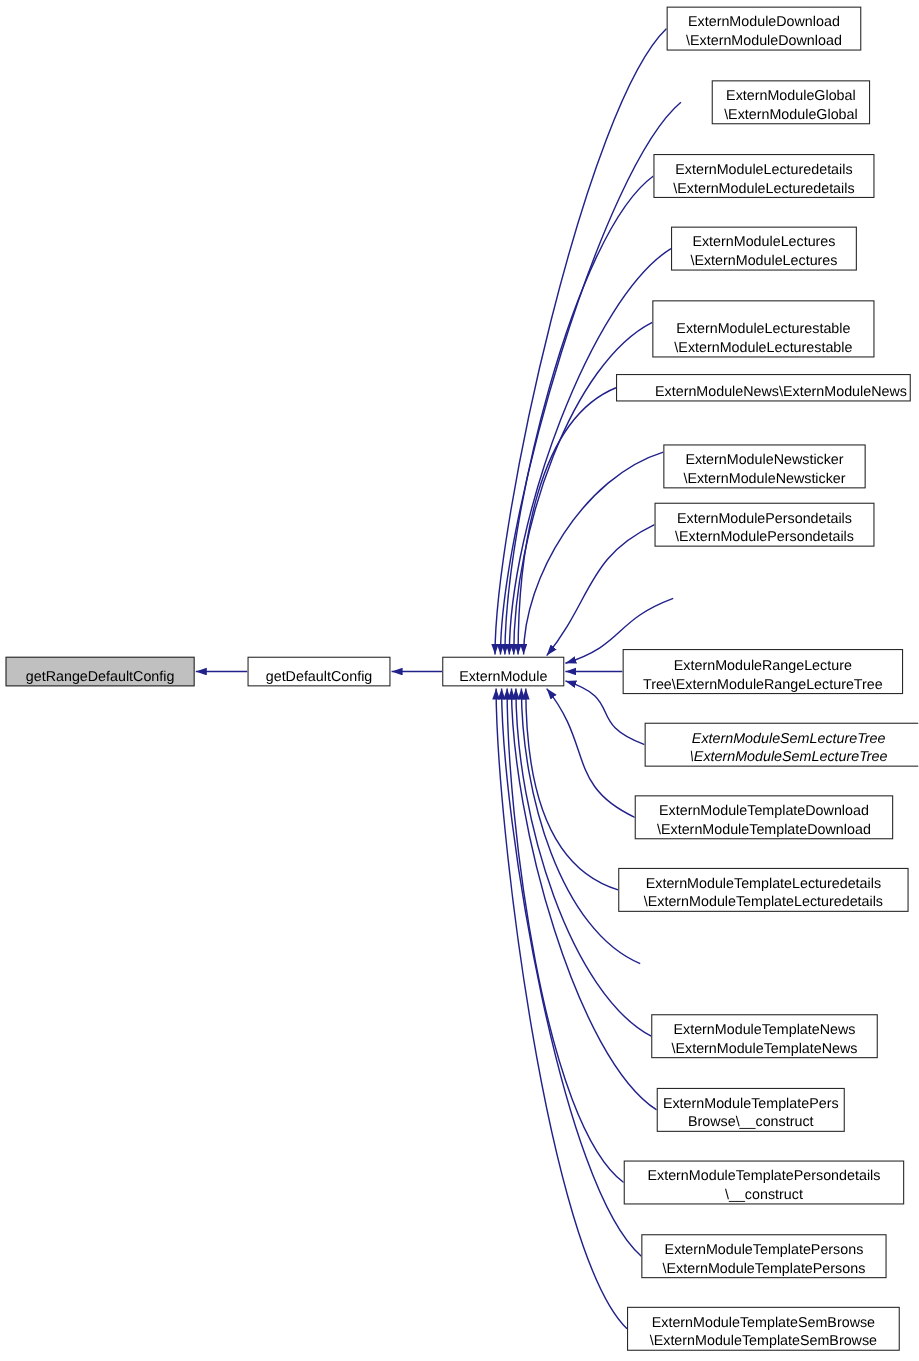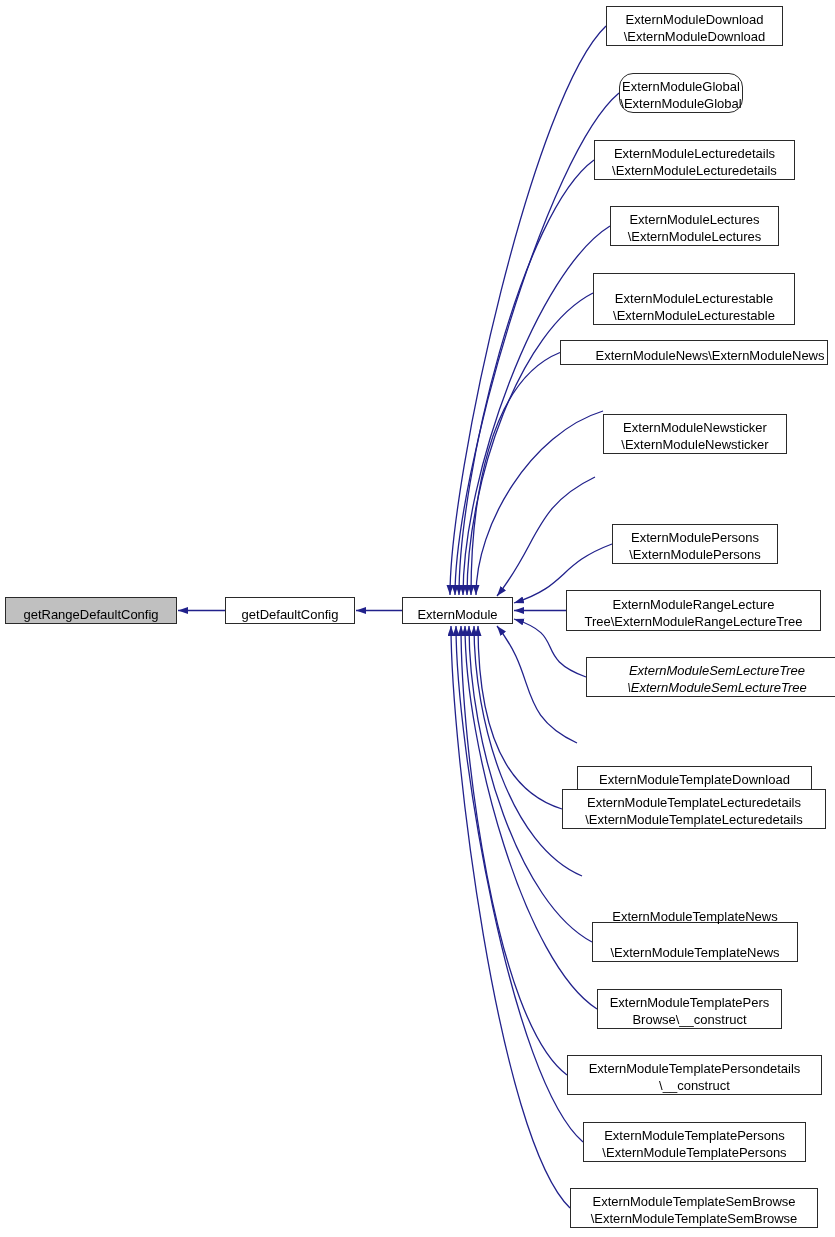--- a/index.html
+++ b/index.html
@@ -79,68 +79,68 @@
     <div class="node" style="left: 225px; top: 597px; width: 130px; height: 27px;">
       <div class="line">getDefaultConfig</div>
     </div>
     <div class="node" style="left: 402px; top: 597px; width: 111px; height: 27px;">
       <div class="line">ExternModule</div>
     </div>
     <div class="node" style="left: 606px; top: 6px; width: 177px; height: 40px;">
       <div class="line">ExternModuleDownload</div>
       <div class="line">\ExternModuleDownload</div>
     </div>
-    <div class="node" style="left: 619px; top: 73px; width: 124px; height: 40px; border-radius: 14px;">
+    <div class="node" style="left: 647px; top: 73px; width: 144px; height: 40px;">
       <div class="line">ExternModuleGlobal</div>
       <div class="line">\ExternModuleGlobal</div>
     </div>
     <div class="node" style="left: 594px; top: 140px; width: 201px; height: 40px;">
       <div class="line">ExternModuleLecturedetails</div>
       <div class="line">\ExternModuleLecturedetails</div>
     </div>
     <div class="node" style="left: 610px; top: 206px; width: 169px; height: 40px;">
       <div class="line">ExternModuleLectures</div>
       <div class="line">\ExternModuleLectures</div>
     </div>
     <div class="node" style="left: 593px; top: 273px; width: 202px; height: 52px;">
       <div class="line">ExternModuleLecturestable</div>
       <div class="line">\ExternModuleLecturestable</div>
     </div>
     <div class="node" style="left: 560px; top: 340px; width: 268px; height: 25px; padding-left: 32px;">
       <div class="line">ExternModuleNews\ExternModuleNews</div>
     </div>
-    <div class="node" style="left: 603px; top: 414px; width: 184px; height: 40px;">
+    <div class="node" style="left: 603px; top: 404px; width: 184px; height: 40px;">
       <div class="line">ExternModuleNewsticker</div>
       <div class="line">\ExternModuleNewsticker</div>
     </div>
-    <div class="node" style="left: 612px; top: 524px; width: 166px; height: 40px;">
-      <div class="line">ExternModulePersons</div>
-      <div class="line">\ExternModulePersons</div>
+    <div class="node" style="left: 595px; top: 457px; width: 200px; height: 40px;">
+      <div class="line">ExternModulePersondetails</div>
+      <div class="line">\ExternModulePersondetails</div>
     </div>
     <div class="node" style="left: 566px; top: 590px; width: 255px; height: 41px;">
       <div class="line">ExternModuleRangeLecture</div>
       <div class="line">Tree\ExternModuleRangeLectureTree</div>
     </div>
     <div class="node" style="left: 586px; top: 657px; width: 262px; height: 40px; font-style: italic;">
       <div class="line">ExternModuleSemLectureTree</div>
       <div class="line">\ExternModuleSemLectureTree</div>
     </div>
-    <div class="node" style="left: 577px; top: 723px; width: 235px; height: 40px; margin-top: 43px;">
+    <div class="node" style="left: 577px; top: 723px; width: 235px; height: 40px;">
       <div class="line">ExternModuleTemplateDownload</div>
       <div class="line">\ExternModuleTemplateDownload</div>
     </div>
     <div class="node" style="left: 562px; top: 789px; width: 264px; height: 40px;">
       <div class="line">ExternModuleTemplateLecturedetails</div>
       <div class="line">\ExternModuleTemplateLecturedetails</div>
     </div>
-    <div class="node" style="left: 592px; top: 922px; width: 206px; height: 40px; gap: 19px;">
+    <div class="node" style="left: 592px; top: 922px; width: 206px; height: 40px;">
       <div class="line">ExternModuleTemplateNews</div>
       <div class="line">\ExternModuleTemplateNews</div>
     </div>
-    <div class="node" style="left: 597px; top: 989px; width: 185px; height: 40px;">
+    <div class="node" style="left: 597px; top: 989px; width: 171px; height: 40px;">
       <div class="line">ExternModuleTemplatePers</div>
       <div class="line">Browse\__construct</div>
     </div>
     <div class="node" style="left: 567px; top: 1055px; width: 255px; height: 40px;">
       <div class="line">ExternModuleTemplatePersondetails</div>
       <div class="line">\__construct</div>
     </div>
     <div class="node" style="left: 583px; top: 1122px; width: 223px; height: 40px;">
       <div class="line">ExternModuleTemplatePersons</div>
       <div class="line">\ExternModuleTemplatePersons</div>

